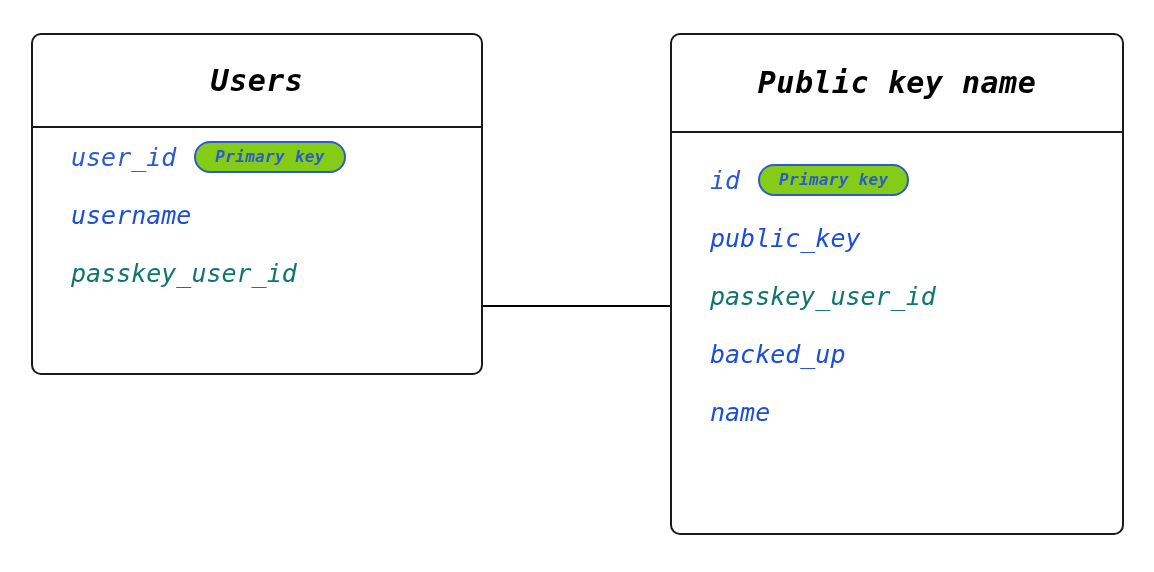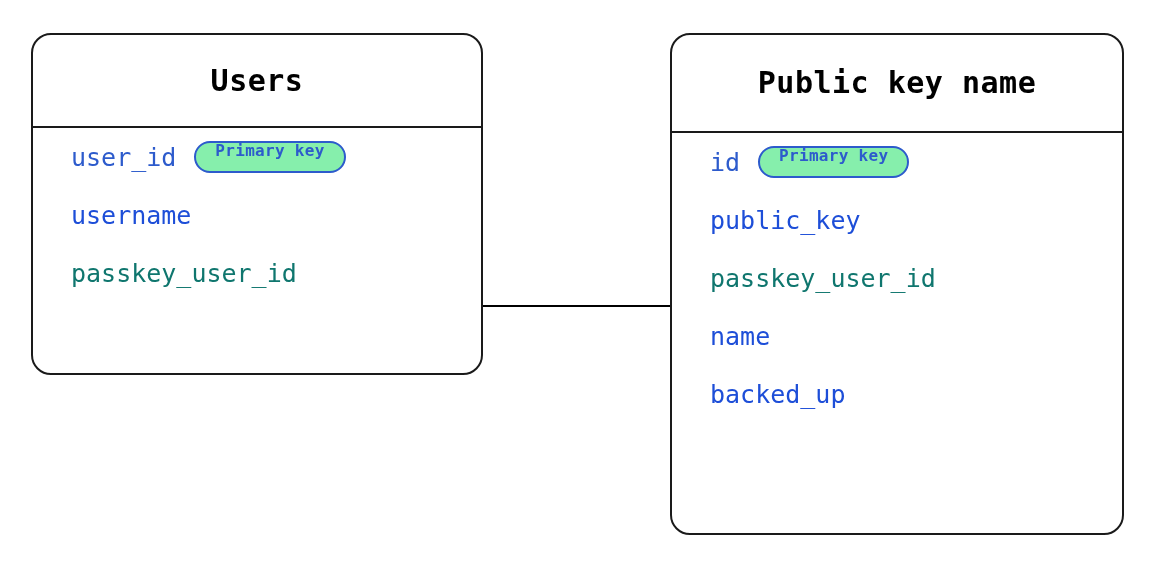--- a/index.html
+++ b/index.html
@@ -30,23 +30,24 @@
     position: absolute;
     background: #000000;
     height: 2px;
   }
 
   
   .entity {
     position: absolute;
     box-sizing: border-box;
     border: 2px solid #1a1a1a;
-    border-radius: 20px;
+    border-radius: 10px;
     background: #ffffff;
     overflow: hidden;
+    font-style: italic;
   }
 
   .entity-header {
     box-sizing: border-box;
     width: 100%;
     display: flex;
     align-items: center;
     justify-content: center;
     border-bottom: 2px solid #1a1a1a;
   }
@@ -81,27 +82,28 @@
     line-height: 1;
     white-space: nowrap;
     color: #1a1a1a;
   }
   .field-name.c-key    { color: #2d5bcc; }
   .field-name.c-plain  { color: #1d4ed8; }
   .field-name.c-fk     { color: #0f766e; }
 
   .badge {
     display: inline-flex;
+    align-items: center;
     justify-content: center;
     margin-left: 18px;
     height: 32px;
     padding: 0 19px;
     border: 2px solid #2d5bcc;
     border-radius: 16px;
-    background: #86efac;
+    background: #84cc16;
     box-sizing: border-box;
   }
   .badge-label {
     font-family: "DejaVu Sans Mono", "Liberation Mono", monospace;
     font-weight: bold;
     font-size: 16px;
     letter-spacing: 0.3px;
     color: #2d5bcc;
     white-space: nowrap;
     line-height: 1;
@@ -117,21 +119,21 @@
   #entity-users .entity-header { height: 93px; }
   #entity-users .entity-body   { }
 
   #entity-pkcreds {
     left: 670px;
     top: 33px;
     width: 454px;
     height: 502px;
   }
   #entity-pkcreds .entity-header { height: 98px; }
-  #entity-pkcreds .entity-body   { }
+  #entity-pkcreds .entity-body   { padding-top: 18px; }
 
   #rel-users-pkcreds {
     left: 482px;
     top: 305px;
     width: 189px;
   }
 </style>
 </head>
 <body>
 
@@ -178,24 +180,24 @@
 
       <div class="field-row">
         <span class="field-name c-plain">public_key</span>
       </div>
 
       <div class="field-row">
         <span class="field-name c-fk">passkey_user_id</span>
       </div>
 
       <div class="field-row">
+        <span class="field-name c-plain">backed_up</span>
+      </div>
+
+      <div class="field-row">
         <span class="field-name c-plain">name</span>
       </div>
 
-      <div class="field-row">
-        <span class="field-name c-plain">backed_up</span>
-      </div>
-
 
     </div>
   </div>
 
 </div>
 
 </body></html>

